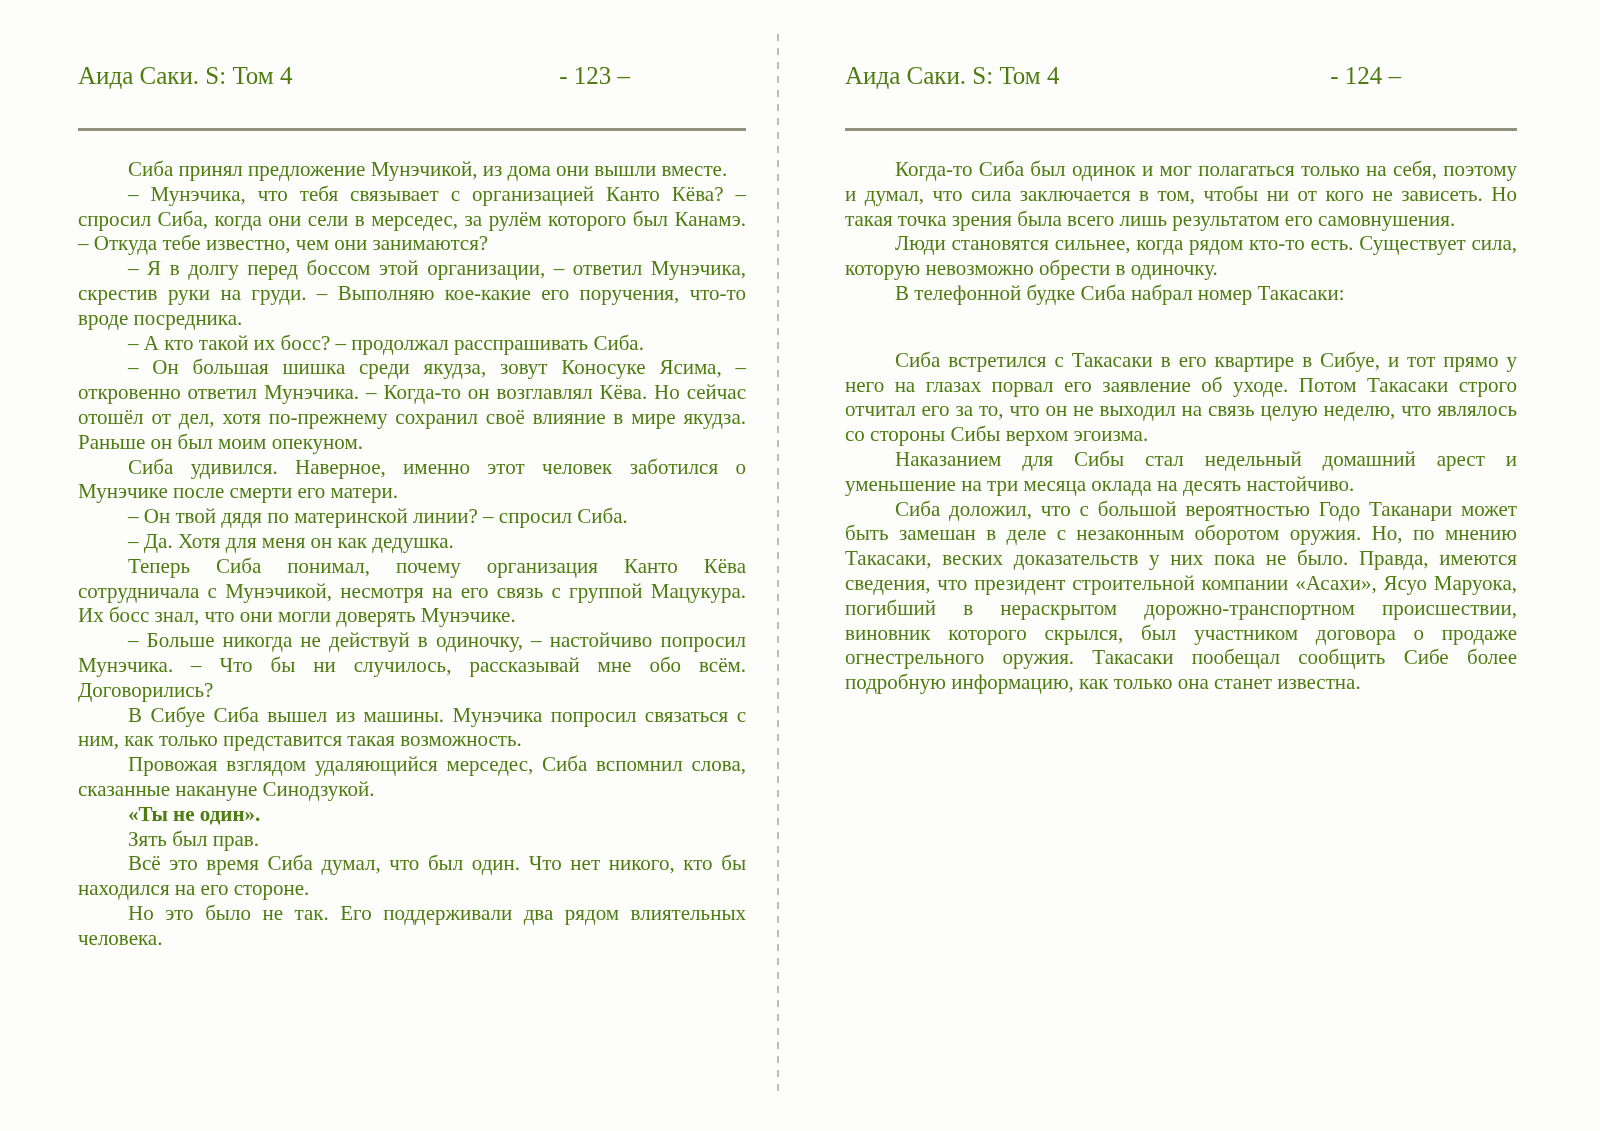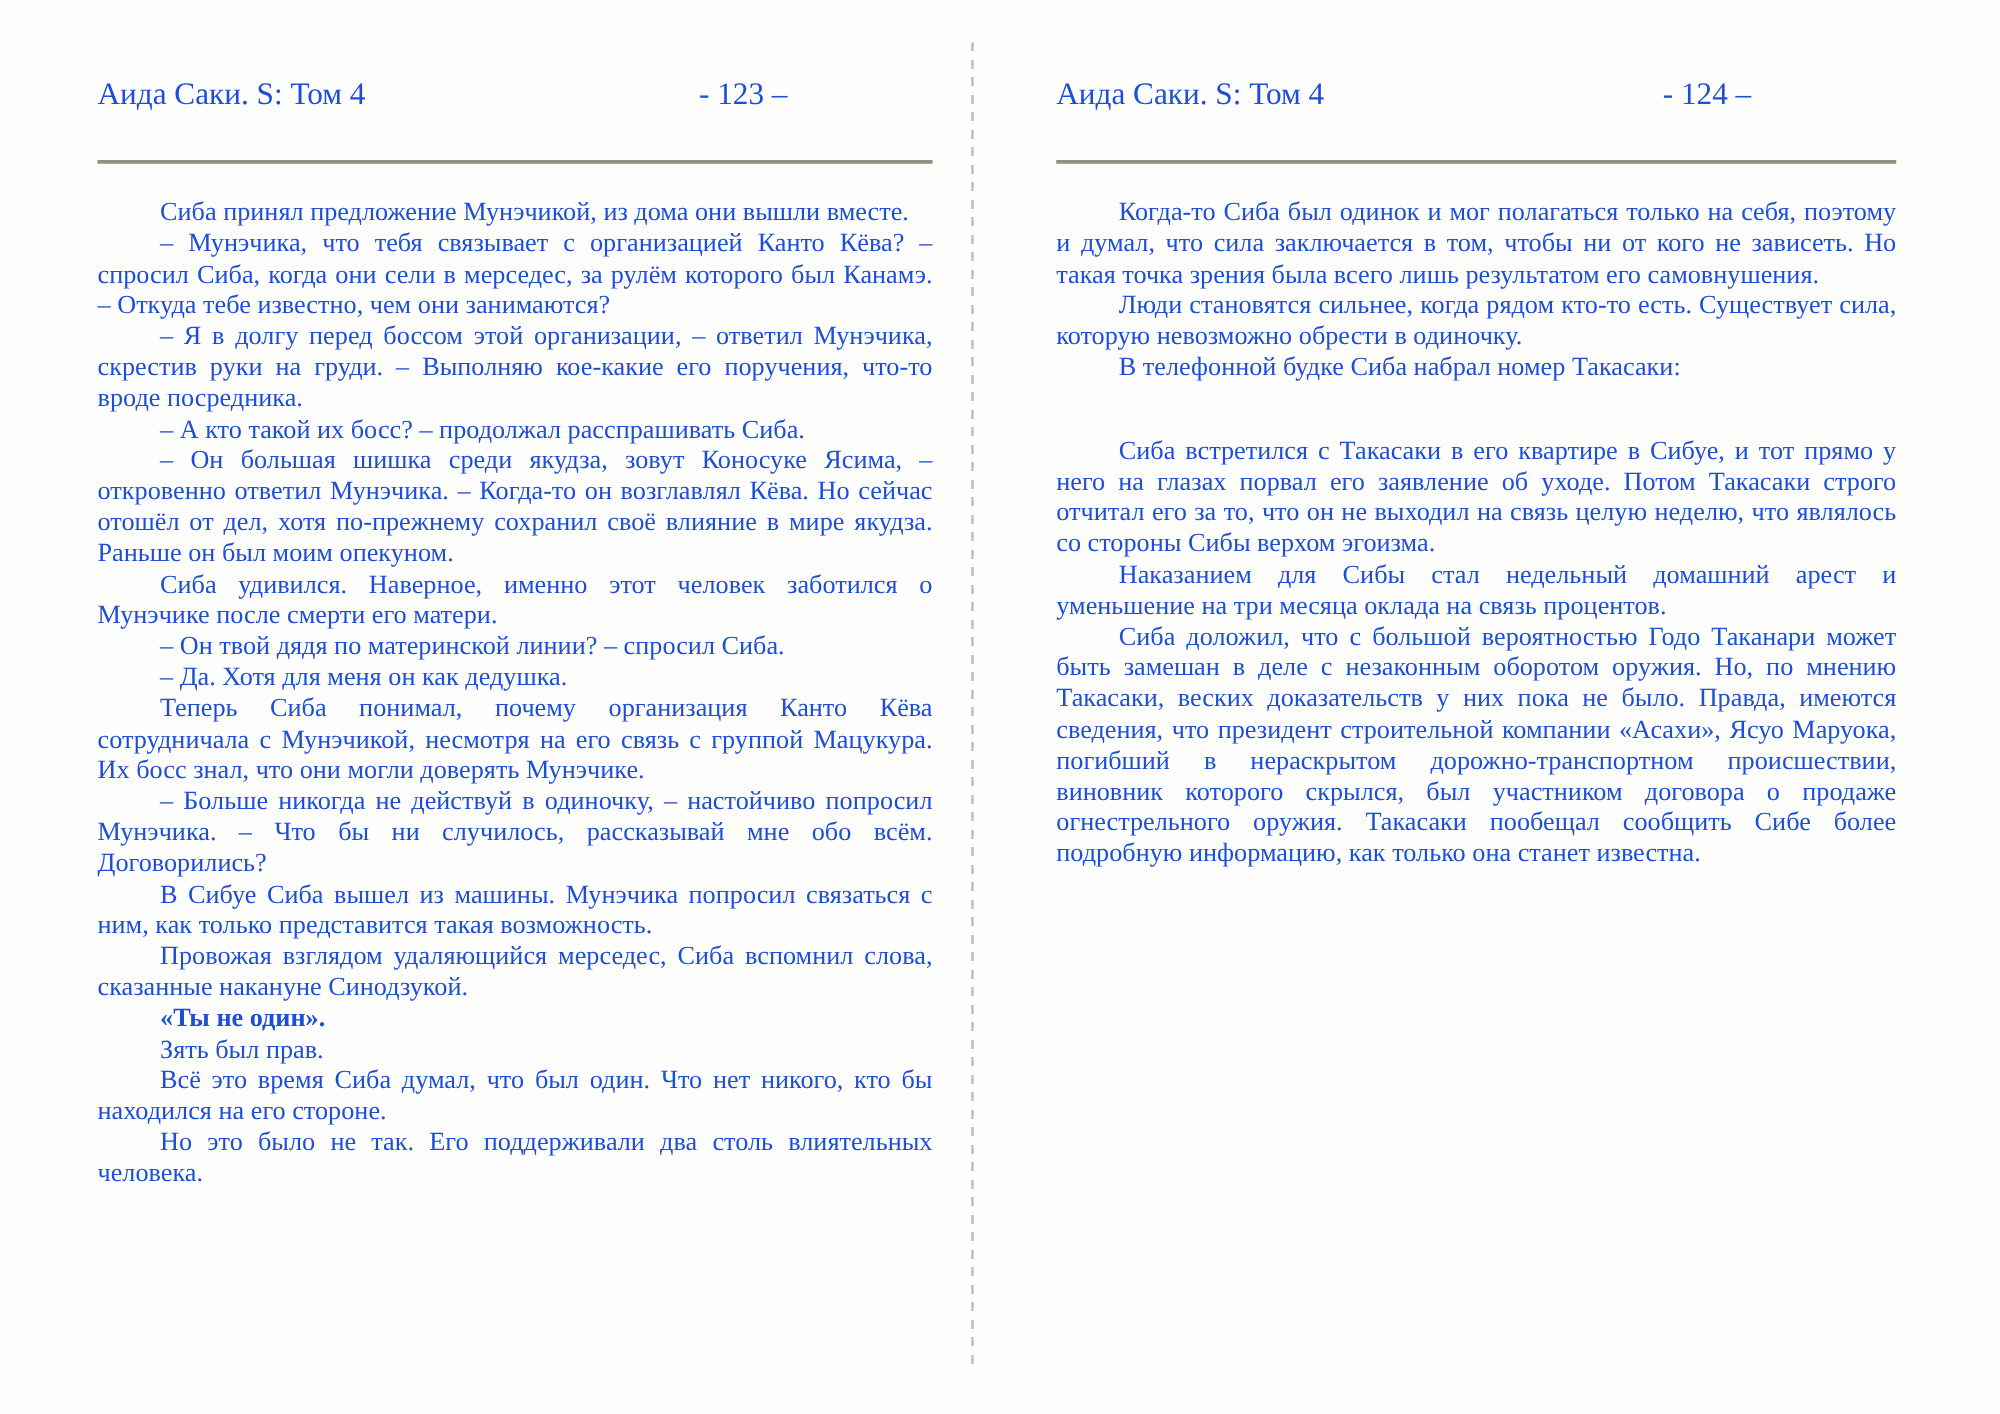--- a/index.html
+++ b/index.html
@@ -1,21 +1,21 @@
 <!DOCTYPE html>
 <html><head>
 <meta charset="utf-8">
 <style>
   html, body { margin: 0; padding: 0; }
   .reader {
     position: relative;
     width: 1600px;
     height: 1131px;
     background: #fdfdfc;
-    color: #1d4ed8;
+    color: #4d7c0f;
     font-family: "Liberation Serif", "DejaVu Serif", serif;
     overflow: hidden;
   }
   .fold {
     position: absolute;
     left: 777px;
     top: 34px;
     width: 2px;
     height: 1058px;
     background-image: repeating-linear-gradient(to bottom, #bcbcbc 0 7px, transparent 7px 14px);
@@ -69,32 +69,32 @@
         <p class="">Сиба удивился. Наверное, именно этот человек заботился о Мунэчике после смерти его матери.</p>
         <p class="">– Он твой дядя по материнской линии? – спросил Сиба.</p>
         <p class="">– Да. Хотя для меня он как дедушка.</p>
         <p class="">Теперь Сиба понимал, почему организация Канто Кёва сотрудничала с Мунэчикой, несмотря на его связь с группой Мацукура. Их босс знал, что они могли доверять Мунэчике.</p>
         <p class="">– Больше никогда не действуй в одиночку, – настойчиво попросил Мунэчика. – Что бы ни случилось, рассказывай мне обо всём. Договорились?</p>
         <p class="">В Сибуе Сиба вышел из машины. Мунэчика попросил связаться с ним, как только представится такая возможность.</p>
         <p class="">Провожая взглядом удаляющийся мерседес, Сиба вспомнил слова, сказанные накануне Синодзукой.</p>
         <p class="bold ">«Ты не один».</p>
         <p class="">Зять был прав.</p>
         <p class="">Всё это время Сиба думал, что был один. Что нет никого, кто бы находился на его стороне.</p>
-        <p class="">Но это было не так. Его поддерживали два столь влиятельных человека.</p>
+        <p class="">Но это было не так. Его поддерживали два рядом влиятельных человека.</p>
       </div>
   </div>
 
   <div class="page right">
     <div class="header">
       <span class="title">Аида Саки. S: Том 4</span>
       <span class="pageno">- 124 –</span>
     </div>
     <div class="rule"></div>
     <div class="body">
         <p class="">Когда-то Сиба был одинок и мог полагаться только на себя, поэтому и думал, что сила заключается в том, чтобы ни от кого не зависеть. Но такая точка зрения была всего лишь результатом его самовнушения.</p>
         <p class="">Люди становятся сильнее, когда рядом кто-то есть. Существует сила, которую невозможно обрести в одиночку.</p>
         <p class="">В телефонной будке Сиба набрал номер Такасаки:</p>
         <p class="scene-break">Сиба встретился с Такасаки в его квартире в Сибуе, и тот прямо у него на глазах порвал его заявление об уходе. Потом Такасаки строго отчитал его за то, что он не выходил на связь целую неделю, что являлось со стороны Сибы верхом эгоизма.</p>
-        <p class="">Наказанием для Сибы стал недельный домашний арест и уменьшение на три месяца оклада на связь процентов.</p>
+        <p class="">Наказанием для Сибы стал недельный домашний арест и уменьшение на три месяца оклада на десять настойчиво.</p>
         <p class="">Сиба доложил, что с большой вероятностью Годо Таканари может быть замешан в деле с незаконным оборотом оружия. Но, по мнению Такасаки, веских доказательств у них пока не было. Правда, имеются сведения, что президент строительной компании «Асахи», Ясуо Маруока, погибший в нераскрытом дорожно-транспортном происшествии, виновник которого скрылся, был участником договора о продаже огнестрельного оружия. Такасаки пообещал сообщить Сибе более подробную информацию, как только она станет известна.</p>
       </div>
   </div>
 </div>
 
 </body></html>

